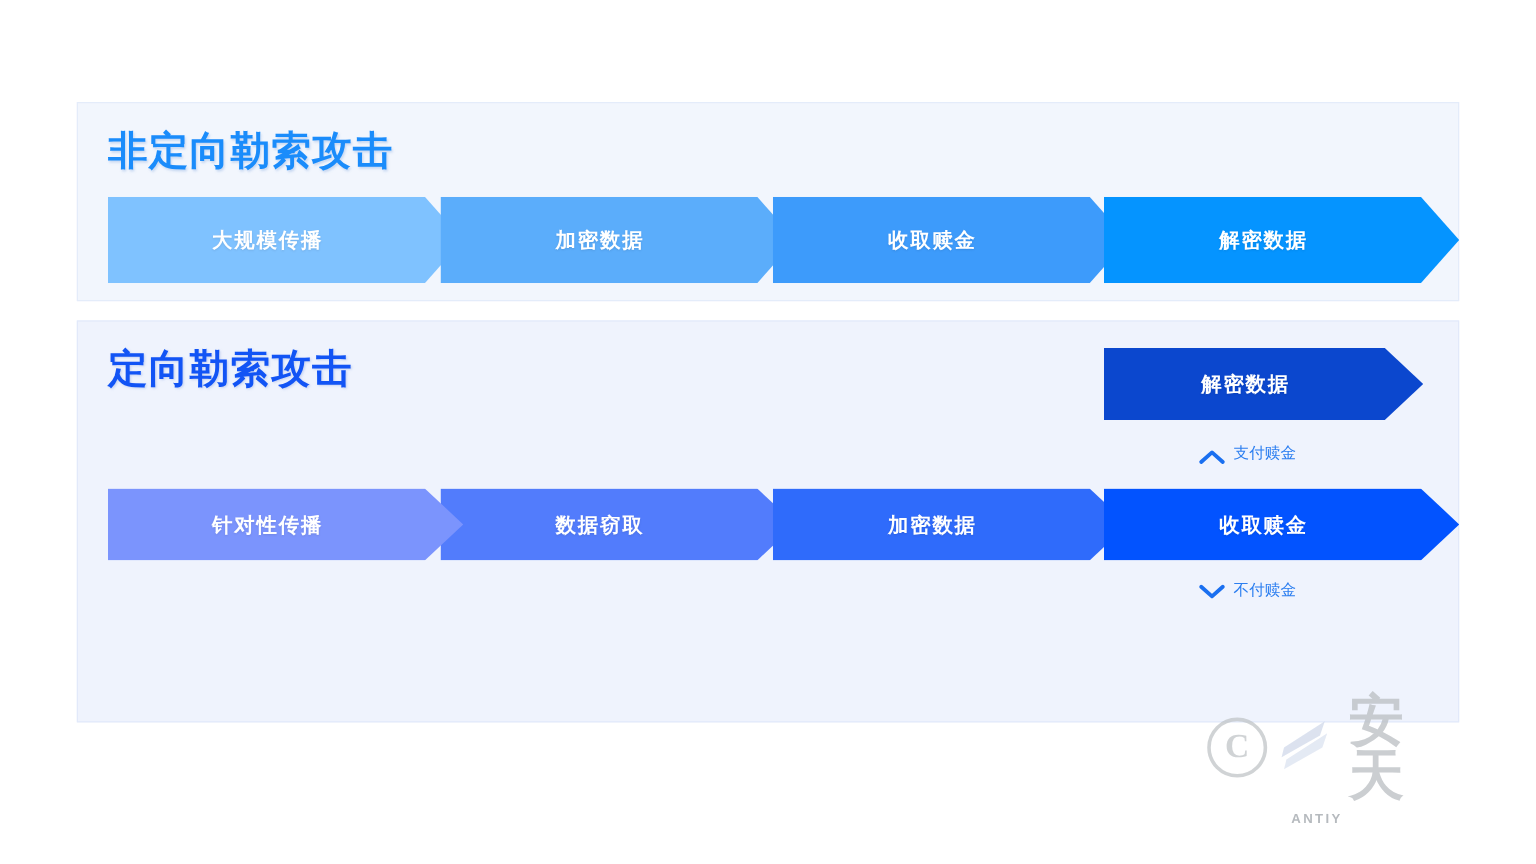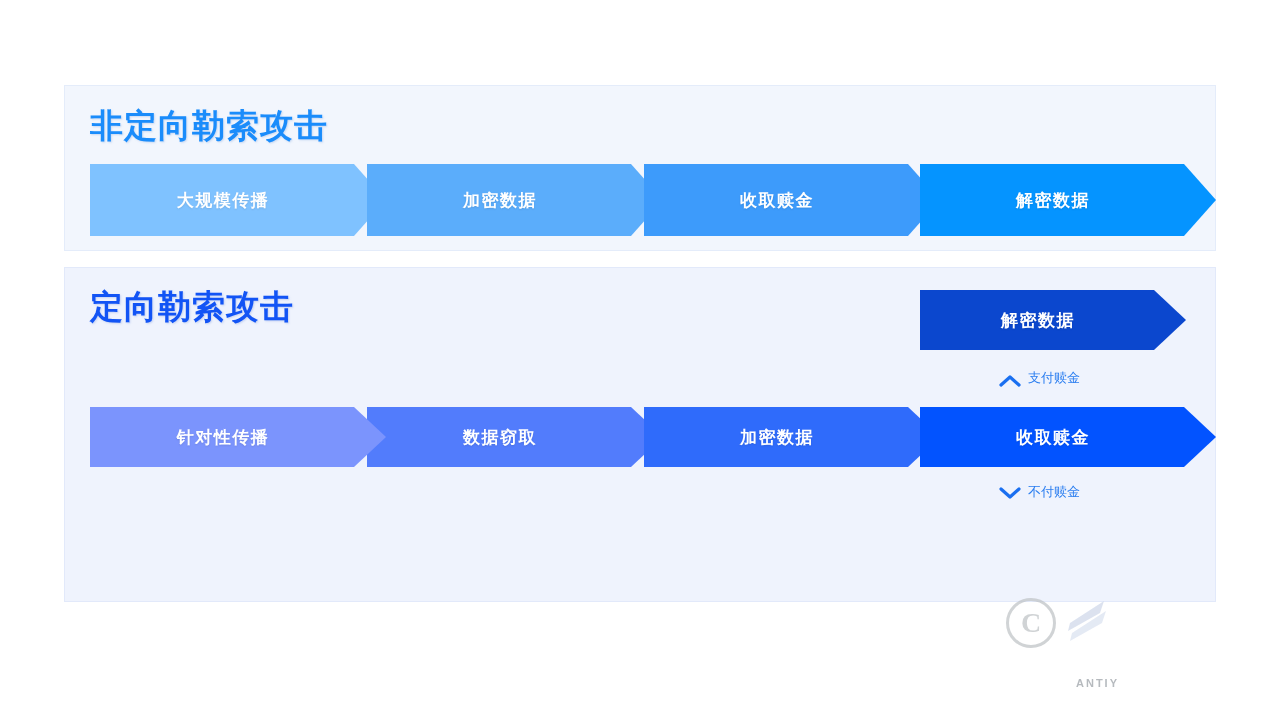--- a/index.html
+++ b/index.html
@@ -193,15 +193,16 @@
 
   <div id="watermark">
     <div id="wm-copyright">C</div>
     <div id="wm-mark">
       <svg width="56" height="46" viewBox="0 0 56 46">
         <path d="M10,26 L44,4 L40,16 L8,34 Z" fill="#cfd8ea"></path>
         <path d="M12,36 L46,14 L42,26 L10,44 Z" fill="#dbe2f0"></path>
       </svg>
       <span id="wm-antiy">ANTIY</span>
     </div>
+    <div id="wm-cn">安天</div>
   </div>
 
 </div>
 
 </body></html>

